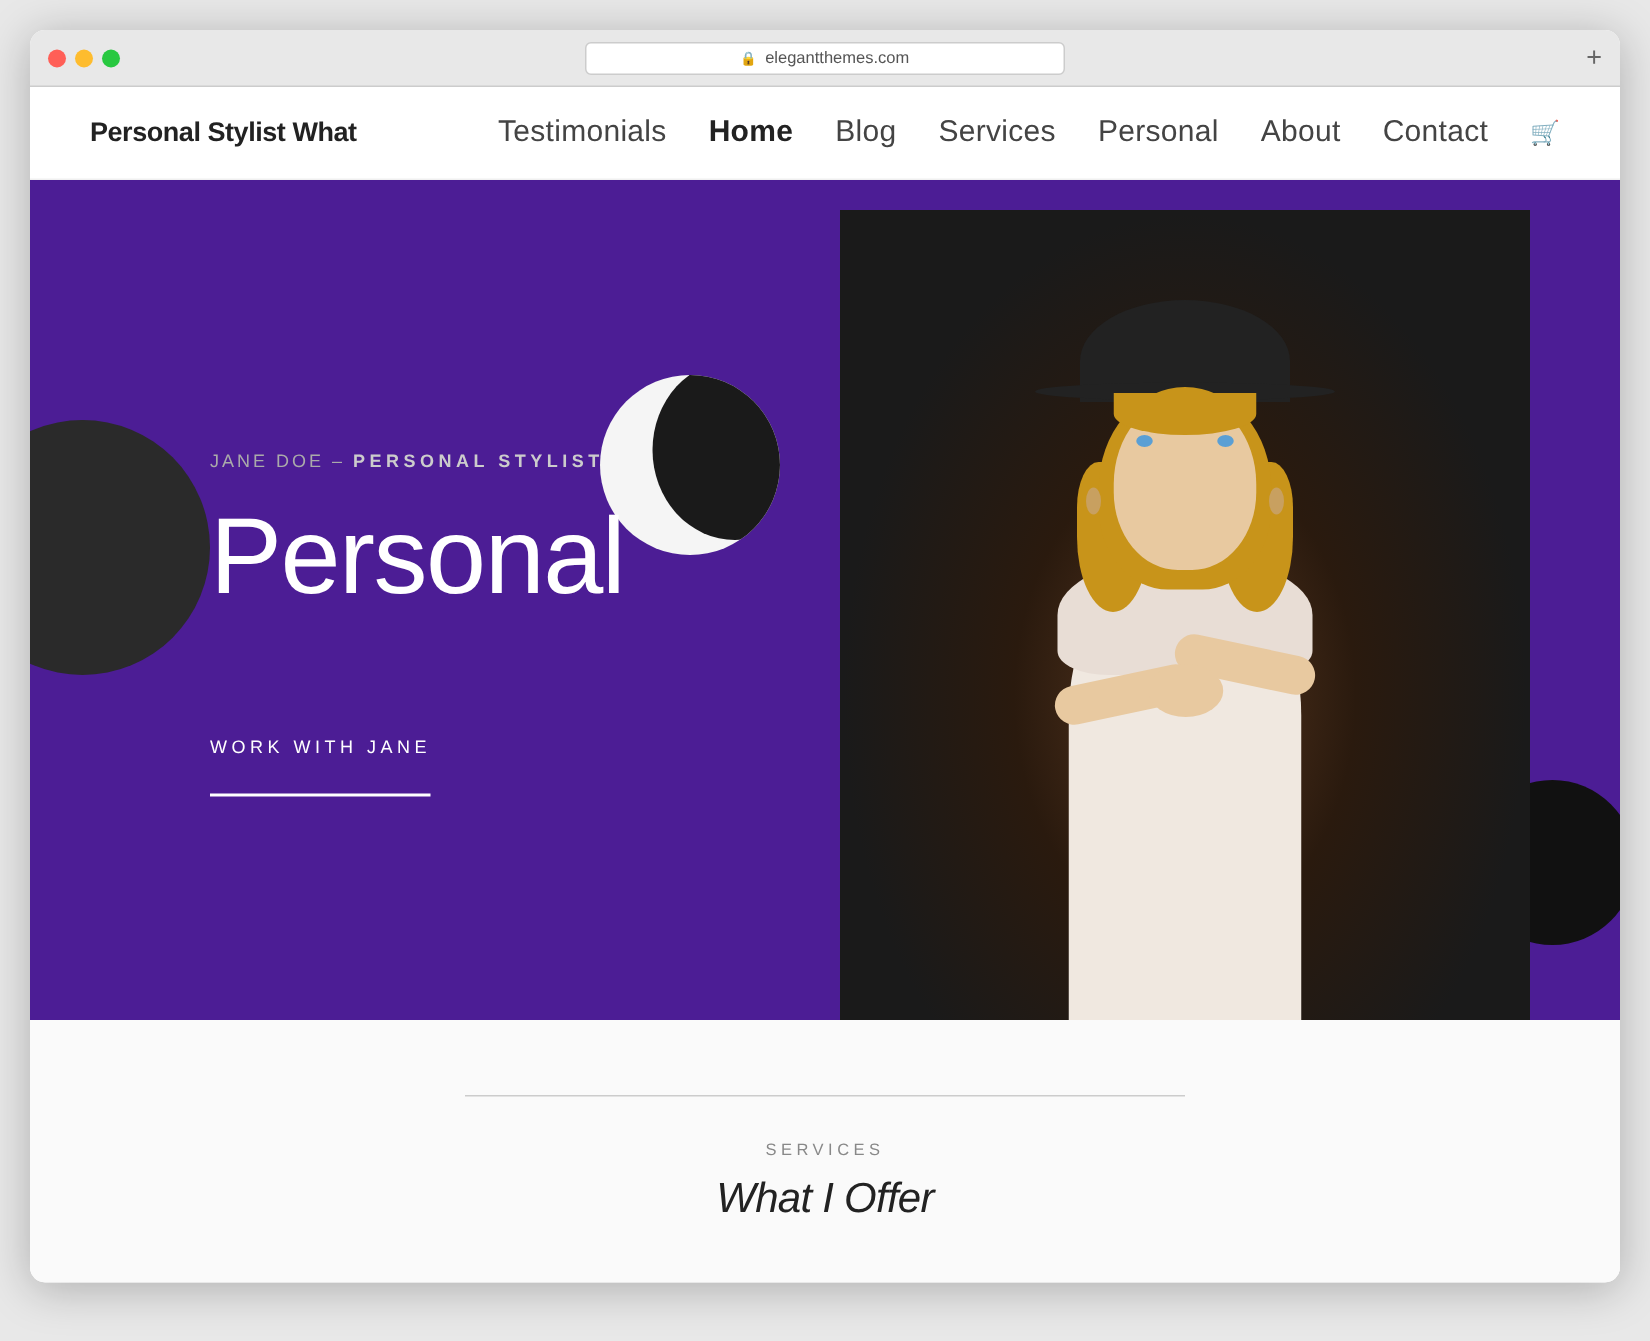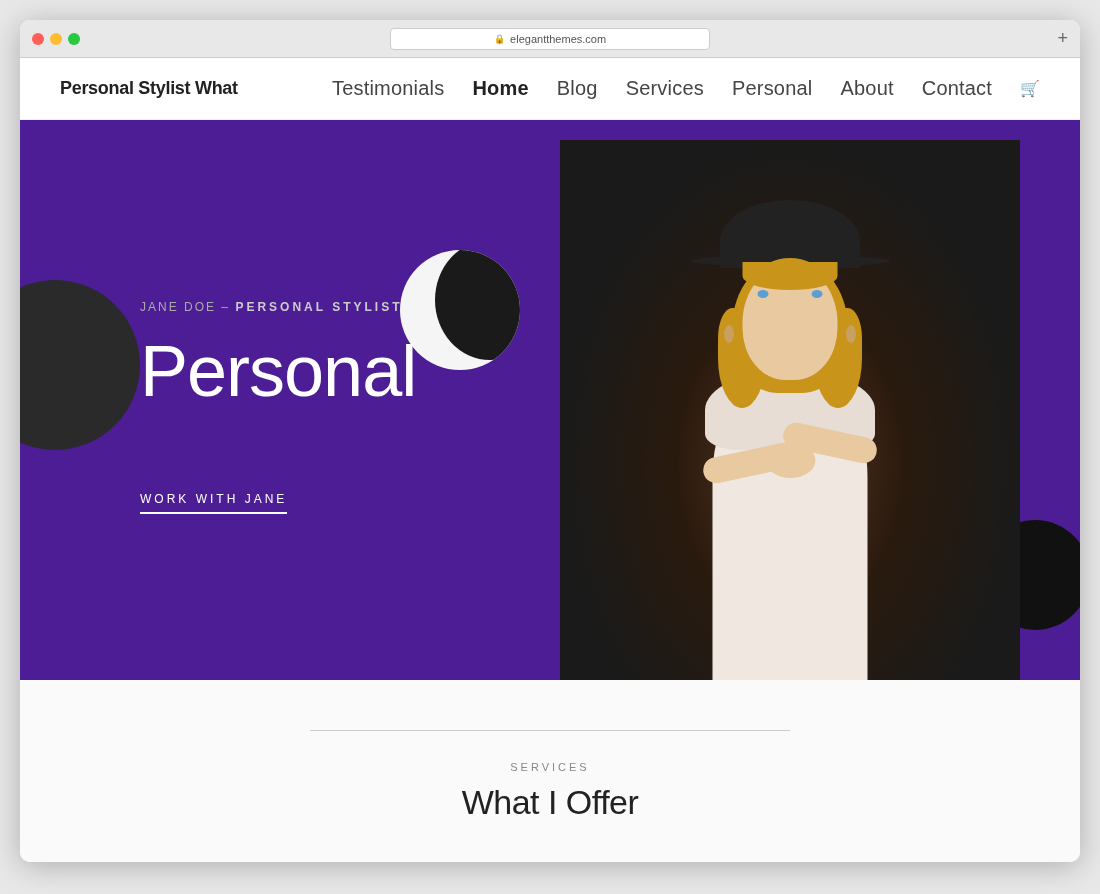--- a/index.html
+++ b/index.html
@@ -273,21 +273,21 @@
     }
 
     .hero-cta {
       display: inline-block;
       font-size: 12px;
       letter-spacing: 3px;
       text-transform: uppercase;
       color: #fff;
       text-decoration: none;
       border-bottom: 2px solid #fff;
-      padding-bottom: 6px;
+      padding-bottom: 24px;
       cursor: pointer;
     }
 
     
     .services-section {
       background: #fafafa;
       padding: 50px 40px 40px;
       text-align: center;
     }
 
@@ -300,24 +300,25 @@
 
     .services-label {
       font-size: 11px;
       letter-spacing: 3px;
       text-transform: uppercase;
       color: #888;
       margin-bottom: 10px;
     }
 
     .services-title {
-      font-size: 34px;
+      font-size: 28px;
       font-weight: 400;
       color: #222;
       letter-spacing: -0.5px;
+      font-style: italic;
     }
   </style>
 </head>
 <body>
 
 <div class="browser-window">
 
   <div class="browser-titlebar">
     <div class="traffic-lights">
       <div class="traffic-light tl-red"></div>

